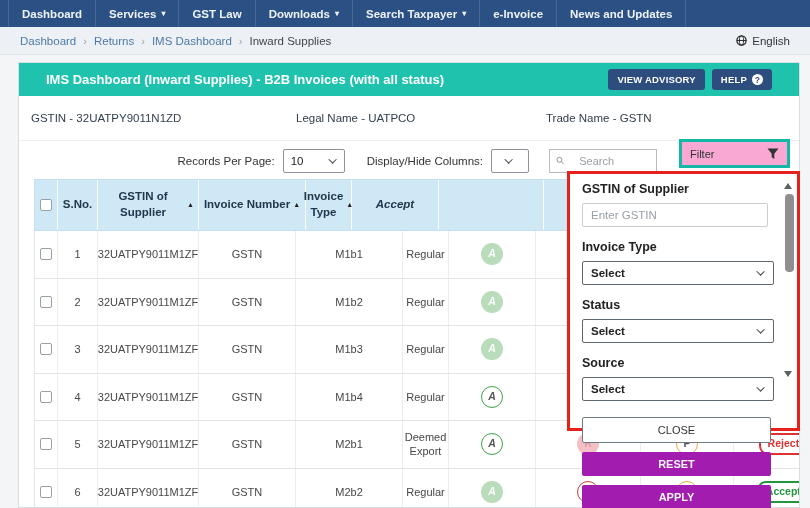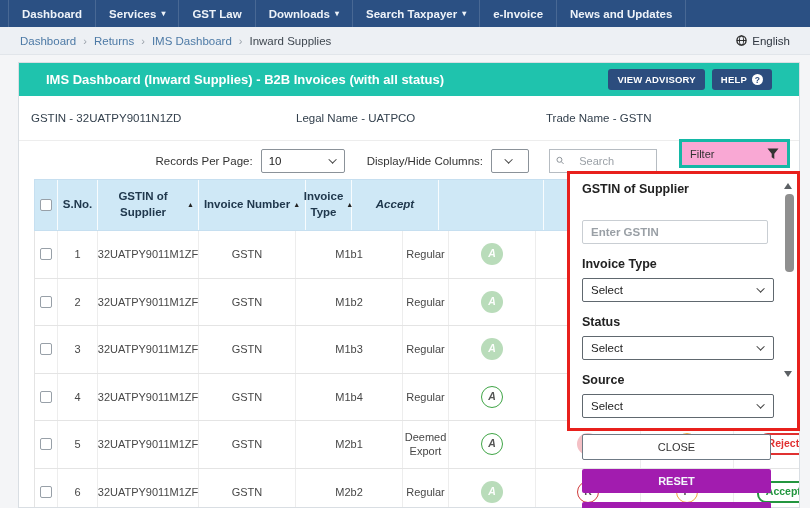--- a/index.html
+++ b/index.html
@@ -39,21 +39,21 @@
 
   .info-row { height:45px; display:flex; border-bottom:1px solid #ededed;
               font-size:11.5px; color:#33404d; padding:16px 0 0 12px; }
   .info-gstin { width:265px; } .info-legal { width:250px; }
 
   .controls-row { height:39px; display:flex; align-items:center; justify-content:flex-end;
                   padding-right:142px; font-size:11.5px; color:#333; gap:8px; }
   .select-box { border:1px solid #8b9299; border-radius:2px; height:24px; background:#fff;
                 display:flex; align-items:center; justify-content:space-between;
                 padding:0 7px; font-size:11.5px; color:#222; cursor:pointer; }
-  .sel-records { width:84px; margin-right:14px; }
+  .sel-records { width:62px; margin-right:14px; }
   .sel-cols { width:38px; justify-content:center; gap:0; margin-right:12px; }
   .chev { width:6px; height:6px; border-left:1.5px solid #444; border-bottom:1.5px solid #444;
           transform:rotate(-45deg) translateY(-2px); flex:none; }
   .search-box { border:1px solid #b6bcc2; height:24px; width:108px; background:#fff;
                 display:flex; align-items:center; padding:0 6px; gap:15px; }
   .search-box input { border:none; outline:none; width:100%; font-size:11px; color:#333; background:transparent; }
   ::placeholder { color:#9aa0a6; }
 
   
   .table { position:absolute; left:15px; top:116px; width:812px; font-size:11px; color:#474747; }
@@ -91,24 +91,24 @@
   .filter-label { font-size:11px; color:#333; }
   .funnel { margin-left:auto; }
 
   .panel-annotation { position:absolute; left:567px; top:171px; width:233px; height:260px;
                       border:3px solid #e8201c; z-index:25; background:#fff; }
   .filter-panel { position:relative; width:100%; height:100%; background:#fff;
                   padding:6px 26px 0 12px; }
   .f-label { display:block; font-size:12.5px; font-weight:bold; color:#222; margin-top:13px; }
   .f-label.first { margin-top:2px; }
   .f-input { width:186px; height:24px; border:1px solid #c9ced3; border-radius:2px;
-             padding:0 8px; font-size:11.5px; margin-top:24px; display:block; outline:none; color:#333;font-weight:bold; }
+             padding:0 8px; font-size:11.5px; margin-top:7px; display:block; outline:none; color:#333; }
   .f-select { width:192px; height:24px; border:1px solid #60686f; border-radius:2px; margin-top:7px;
               display:flex; align-items:center; justify-content:space-between; padding:4px 8px;
-              font-size:11.5px; color:#222; background:#fff; cursor:pointer; }
+              font-size:11.5px; color:#222; background:#fff; cursor:pointer;font-weight:bold; }
   .f-buttons { display:flex; gap:9px; margin-top:16px;flex-direction:column; }
   .f-btn { font-size:11px; padding:6px 12px; border-radius:2px; cursor:pointer; }
   .f-btn-close { border:1px solid #6f7a85; background:#fff; color:#333; }
   .f-btn-disabled { background:#a21caf; color:#f2f6fa; border:none; font-weight:bold; }
 
   .sb-up, .sb-down { position:absolute; right:5px; width:0; height:0;
                      border-left:4px solid transparent; border-right:4px solid transparent; }
   .sb-up { top:9px; border-bottom:6px solid #5c6064; }
   .sb-down { top:197px; border-top:6px solid #5c6064; }
   .sb-thumb { position:absolute; right:3px; top:20px; width:9px; height:78px;

